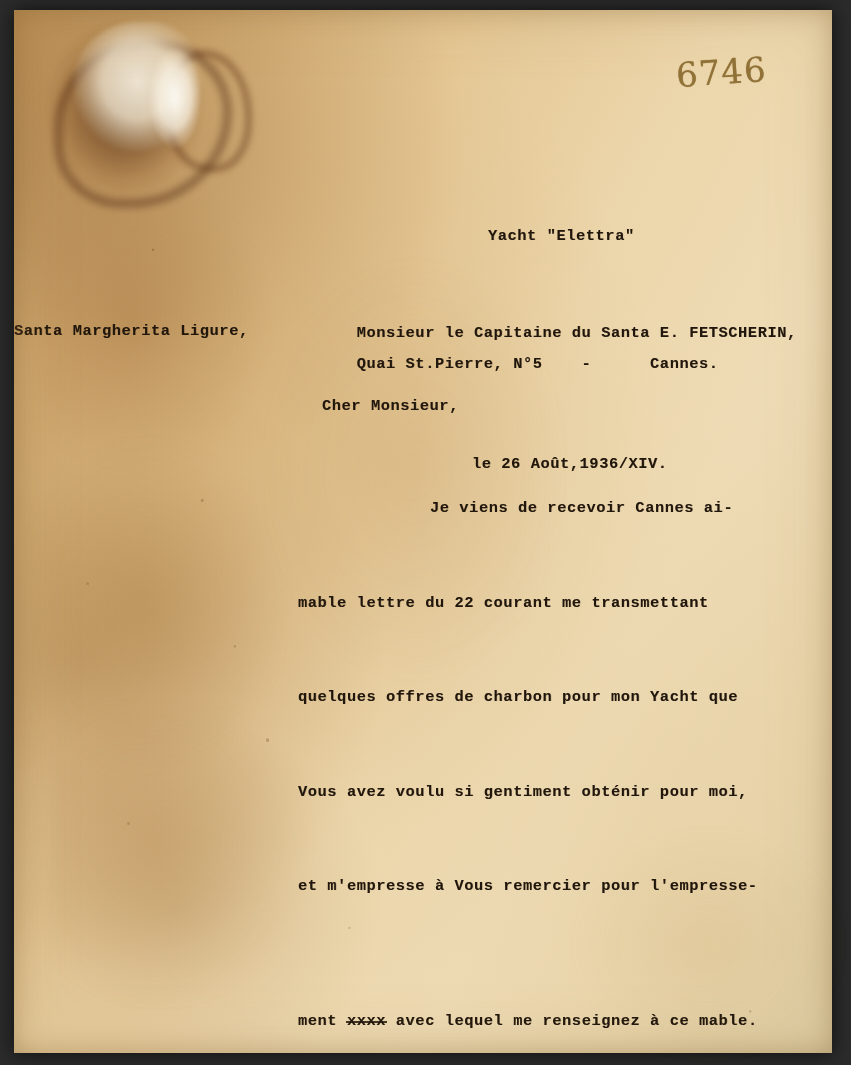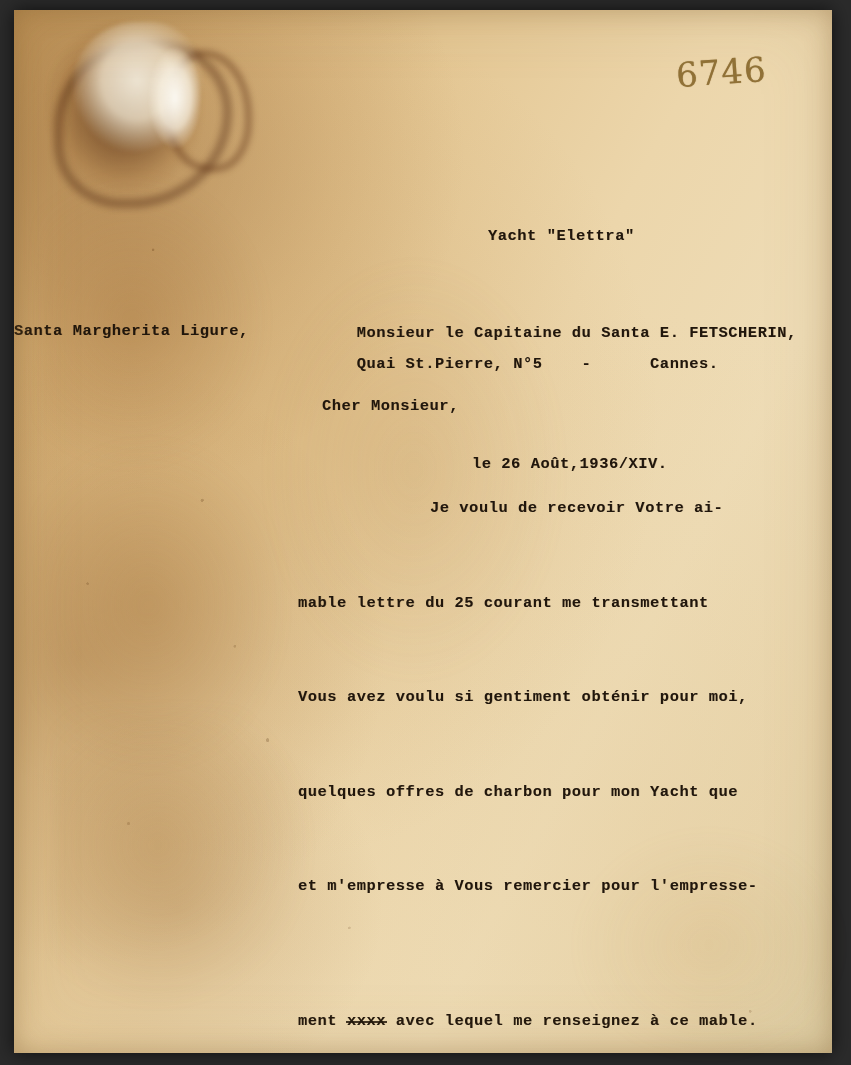--- a/index.html
+++ b/index.html
@@ -187,24 +187,24 @@
     </div>
 
     <div class="typed addr">
       <span class="ln">Monsieur le Capitaine du Santa E. FETSCHERIN,</span>
       <span class="ln">Quai St.Pierre, N°5    -      Cannes.</span>
     </div>
 
     <div class="typed salut">Cher Monsieur,</div>
 
     <div class="typed body">
-      <span class="ln indent">Je voulu de recevoir Votre ai-</span>
-      <span class="ln">mable lettre du 25 courant me transmettant</span>
+      <span class="ln indent">Je viens de recevoir Cannes ai-</span>
+      <span class="ln">mable lettre du 22 courant me transmettant</span>
+      <span class="ln">quelques offres de charbon pour mon Yacht que</span>
       <span class="ln">Vous avez voulu si gentiment obténir pour moi,</span>
-      <span class="ln">quelques offres de charbon pour mon Yacht que</span>
       <span class="ln">et m'empresse à Vous remercier pour l'empresse-</span>
       <span class="ln"><span>ment</span><span> </span><span class="struck">xxxx</span><span> </span><span>avec lequel me renseignez à ce mable.</span></span>
       <span class="ln indent3">Je ne suis pas encore sûr de pouvoir</span>
       
       
       
       
       
       
       

